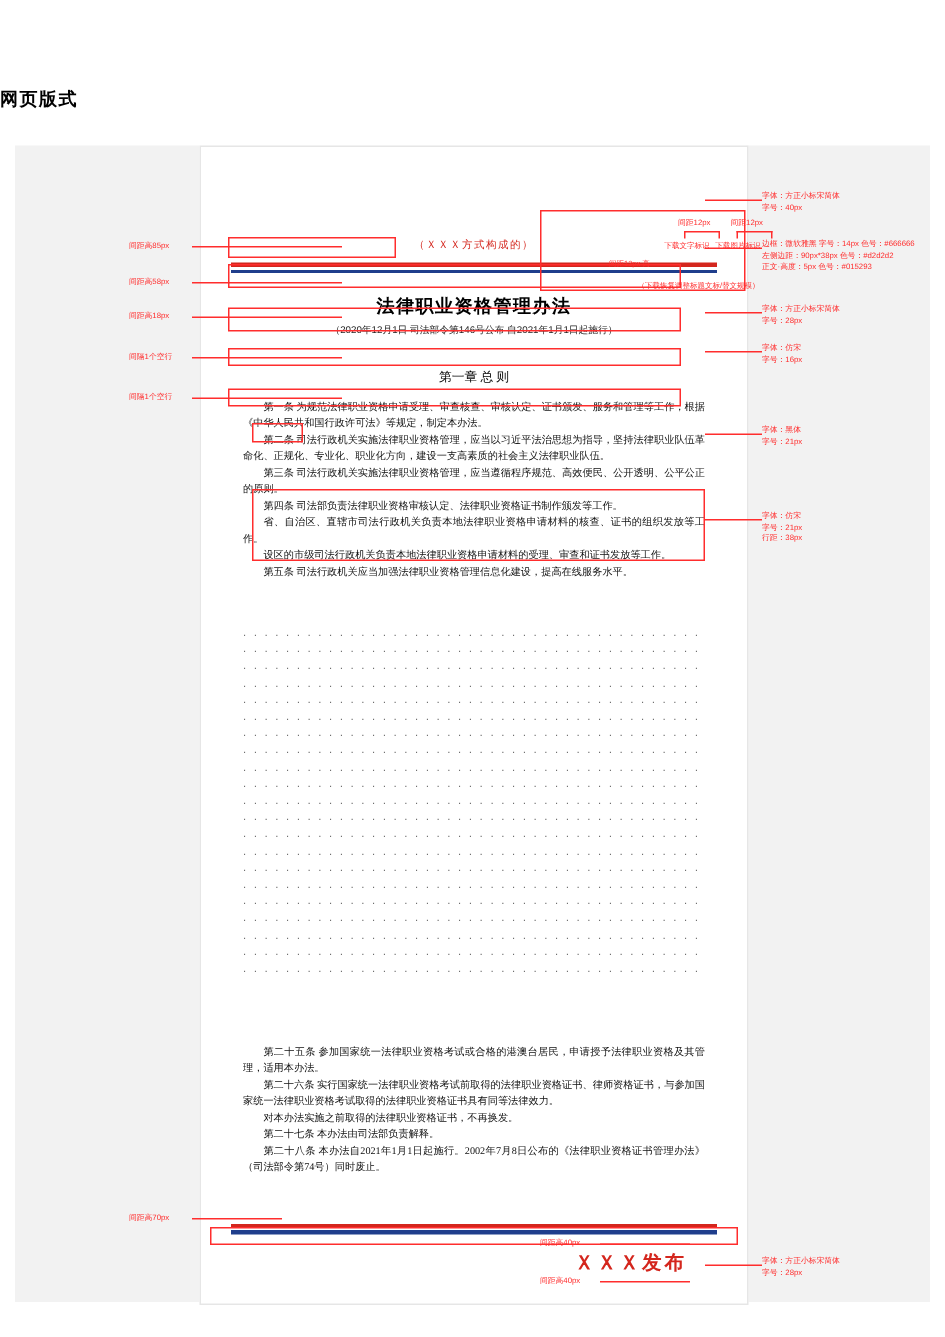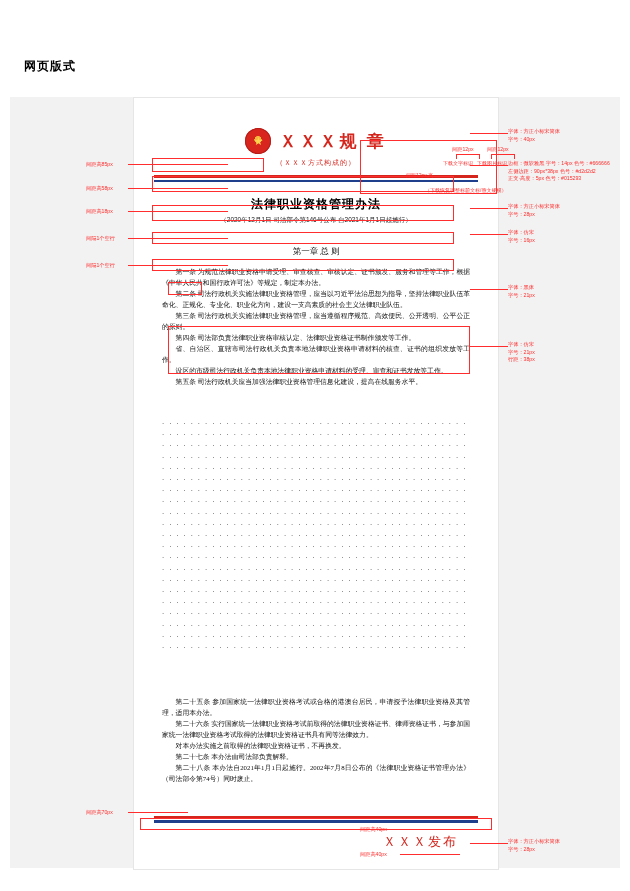--- a/index.html
+++ b/index.html
@@ -2,21 +2,21 @@
 <html><head>
 <meta charset="utf-8">
 <style>
   html,body{margin:0;padding:0;}
   body{
     width:630px;height:891px;background:#ffffff;
     font-family:"Liberation Sans","DejaVu Sans",sans-serif;
     position:relative;overflow:hidden;
   }
   .page-title{
-    position:absolute;left:24px;top:58px;
+    position:absolute;left:0;top:58px;
     font-size:12px;font-weight:bold;color:#000;
     letter-spacing:1px;
   }
   
   .sheet{
     position:absolute;left:133px;top:97px;width:364px;height:771px;
     background:#ffffff;border:1px solid #e6e6e6;
   }
   .gutter-left{
     position:absolute;left:10px;top:97px;width:123px;height:771px;
@@ -81,21 +81,21 @@
   }
   .footer-red{
     position:absolute;left:20px;right:20px;height:2px;background:#d4261d;
   }
   .footer-blue{
     position:absolute;left:20px;right:20px;height:3px;background:#1f3e8c;
   }
   .publisher{
     position:absolute;right:40px;
     font-family:"Liberation Serif","DejaVu Serif",serif;
-    font-size:13px;font-weight:normal;color:#d4261d;letter-spacing:2px;
+    font-size:13px;font-weight:bold;color:#d4261d;letter-spacing:2px;
   }
   
   .ann-box{
     position:absolute;border:1px solid #ff2d2d;
     background:transparent;
   }
   .ann-line{
     position:absolute;background:#ff2d2d;height:1px;
   }
   .ann-label{
@@ -117,24 +117,20 @@
 </head>
 <body>
 
 <div class="page-title">网页版式</div>
 
 <div class="gutter-left"></div>
 <div class="gutter-right"></div>
 
 <div class="sheet">
 
-  <div class="emblem-row">
-    <div class="emblem"></div>
-    <div class="emblem-title">ＸＸＸ规  章</div>
-  </div>
   <div class="emblem-sub">（ＸＸＸ方式构成的）</div>
 
   <div class="redline"></div>
   <div class="blueline"></div>
 
   <div class="doc-title">法律职业资格管理办法</div>
   <div class="doc-sub">（2020年12月1日 司法部令第146号公布  自2021年1月1日起施行）</div>
 
   <div class="chapter" style="top:148px;">第一章  总  则</div>
 

